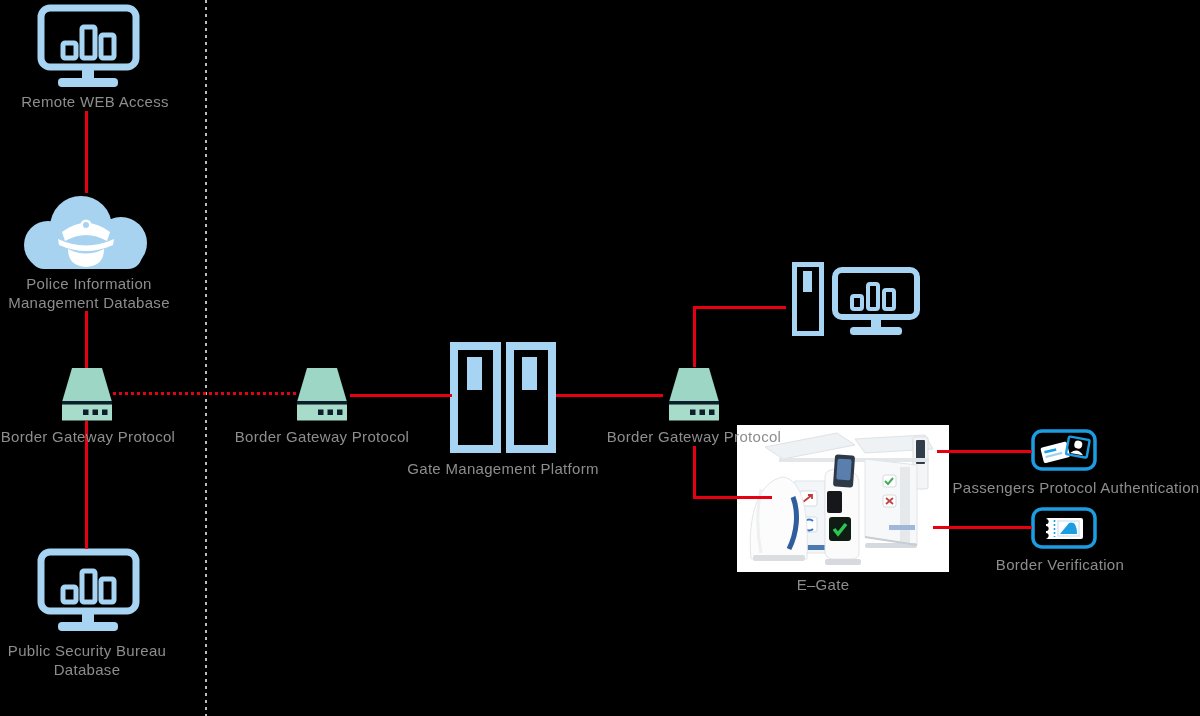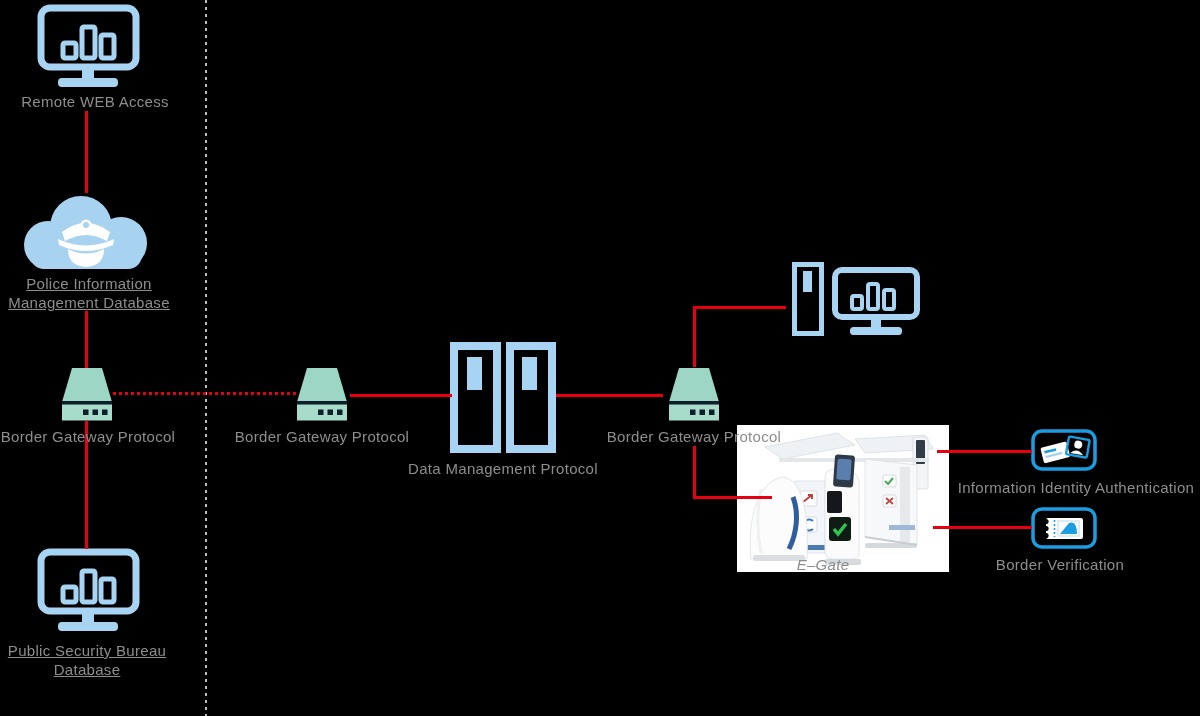--- a/index.html
+++ b/index.html
@@ -6,21 +6,21 @@
   #canvas{
     position:relative;width:1200px;height:716px;overflow:hidden;
     background:var(--background,#000);
     font-family:"Liberation Sans", sans-serif;
   }
   .label{
     position:absolute;color:var(--text-gray,#8d8d8d);
     font-size:15px;line-height:18px;text-align:center;letter-spacing:.3px;
     white-space:nowrap;z-index:4;
   }
-  .label.two-line{white-space:normal;line-height:19px;text-decoration:underline;}
+  .label.two-line{white-space:normal;line-height:19px;}
   .line{position:absolute;background:var(--red,#e60012);z-index:3;}
   .vline{width:3px;}
   .hline{height:3px;}
   .hline-dotted{
     position:absolute;height:3px;z-index:3;
     background:repeating-linear-gradient(90deg,var(--red,#e60012) 0 3px,transparent 3px 6px);
   }
   .vline-dotted-gray{
     position:absolute;width:2px;z-index:2;
     background:repeating-linear-gradient(180deg,#b9bdc0 0 3px,transparent 3px 7px);
@@ -108,21 +108,21 @@
   <div class="label" style="left:594px;top:428px;width:200px;">Border Gateway Protocol</div>
 
   <svg class="icon" style="left:450px;top:342px;" width="106" height="112" viewBox="0 0 106 112">
     <rect x="0" y="0" width="51" height="111" fill="#a6d4f2"></rect>
     <rect x="8" y="8" width="35" height="95" fill="#000000"></rect>
     <rect x="17" y="15" width="15" height="33" fill="#a6d4f2"></rect>
     <rect x="56" y="0" width="50" height="111" fill="#a6d4f2"></rect>
     <rect x="64" y="8" width="34" height="95" fill="#000000"></rect>
     <rect x="72" y="15" width="15" height="33" fill="#a6d4f2"></rect>
   </svg>
-  <div class="label" style="left:403px;top:460px;width:200px;">Data Management Protocol</div>
+  <div class="label" style="left:403px;top:460px;width:200px;">Gate Management Platform</div>
 
   <svg class="icon" style="left:786px;top:258px;" width="140" height="82" viewBox="0 0 140 82">
     <rect x="6" y="4" width="32" height="74" fill="#a6d4f2"></rect>
     <rect x="11" y="9" width="22" height="64" fill="#000000"></rect>
     <rect x="17" y="13" width="9" height="21" fill="#a6d4f2"></rect>
     <rect x="49" y="12" width="82" height="47" rx="7" fill="none" stroke="#a6d4f2" stroke-width="6"></rect>
     <rect x="66" y="38" width="10" height="13" rx="2" fill="none" stroke="#a6d4f2" stroke-width="4"></rect>
     <rect x="82" y="26" width="10" height="25" rx="2" fill="none" stroke="#a6d4f2" stroke-width="4"></rect>
     <rect x="98" y="32" width="10" height="19" rx="2" fill="none" stroke="#a6d4f2" stroke-width="4"></rect>
     <rect x="85" y="59" width="10" height="10" fill="#a6d4f2"></rect>
@@ -158,36 +158,36 @@
       <path d="M97,104 l4,5 l8,-10" stroke="#2ec653" stroke-width="3.5" fill="none"></path>
       <path d="M14,134 C10,90 22,56 46,52 C66,55 72,88 70,134 Z" fill="#fcfcfc" stroke="#e3e6e8"></path>
       <path d="M56,72 C62,88 60,108 52,124" stroke="#2f5d9d" stroke-width="5" fill="none"></path>
       <path d="M24,64 C20,84 20,108 24,128" stroke="#eef0f2" stroke-width="3" fill="none"></path>
       <rect x="16" y="130" width="52" height="6" rx="2" fill="#dadee1"></rect>
       <rect x="88" y="134" width="36" height="6" rx="2" fill="#d6dade"></rect>
       <rect x="128" y="118" width="52" height="5" rx="2" fill="#d6dade"></rect>
       <path d="M128,112 L180,120" stroke="#c8cdd1" stroke-width="2"></path>
     </svg>
   </div>
-  <div class="label" style="left:723px;top:556px;width:200px;font-style:italic;">E–Gate</div>
+  <div class="label" style="left:723px;top:576px;width:200px;">E–Gate</div>
 
   <svg class="icon" style="left:1031px;top:429px;" width="66" height="42" viewBox="0 0 66 42">
     <rect x="2" y="2" width="62" height="38" rx="9" fill="#000000" stroke="#1b9de2" stroke-width="3.5"></rect>
     <g transform="rotate(-14 26 24)">
       <rect x="11" y="15" width="27" height="16" rx="2" fill="#ffffff"></rect>
       <rect x="14" y="19" width="12" height="2.6" fill="#1b9de2"></rect>
       <rect x="14" y="24" width="17" height="2.2" fill="#9fd2ee"></rect>
     </g>
     <g transform="rotate(10 46 20)">
       <rect x="36" y="9" width="21" height="18" rx="1.5" fill="none" stroke="#1b9de2" stroke-width="2.4"></rect>
       <circle cx="46.5" cy="15.5" r="4" fill="#ffffff"></circle>
       <path d="M40,25 Q46.5,18 53,25 Z" fill="#ffffff"></path>
     </g>
   </svg>
-  <div class="label" style="left:951px;top:479px;width:250px;">Information Identity Authentication</div>
+  <div class="label" style="left:951px;top:479px;width:250px;">Passengers Protocol Authentication</div>
 
   <svg class="icon" style="left:1031px;top:507px;" width="66" height="42" viewBox="0 0 66 42">
     <rect x="2" y="2" width="62" height="38" rx="9" fill="#000000" stroke="#1b9de2" stroke-width="3.5"></rect>
     <rect x="15" y="11" width="37" height="21" rx="2" fill="#ffffff"></rect>
     <circle cx="15" cy="14.5" r="2.6" fill="#000000"></circle>
     <circle cx="15" cy="21.5" r="2.6" fill="#000000"></circle>
     <circle cx="15" cy="28.5" r="2.6" fill="#000000"></circle>
     <line x1="23.5" y1="13" x2="23.5" y2="30" stroke="#1b9de2" stroke-width="1.6" stroke-dasharray="2 2"></line>
     <rect x="27" y="14" width="21" height="15" fill="none" stroke="#cfe8f7" stroke-width="1.5"></rect>
     <path d="M29,27 L38,16 Q46,13 46,27 Z" fill="#1b9de2"></path>

